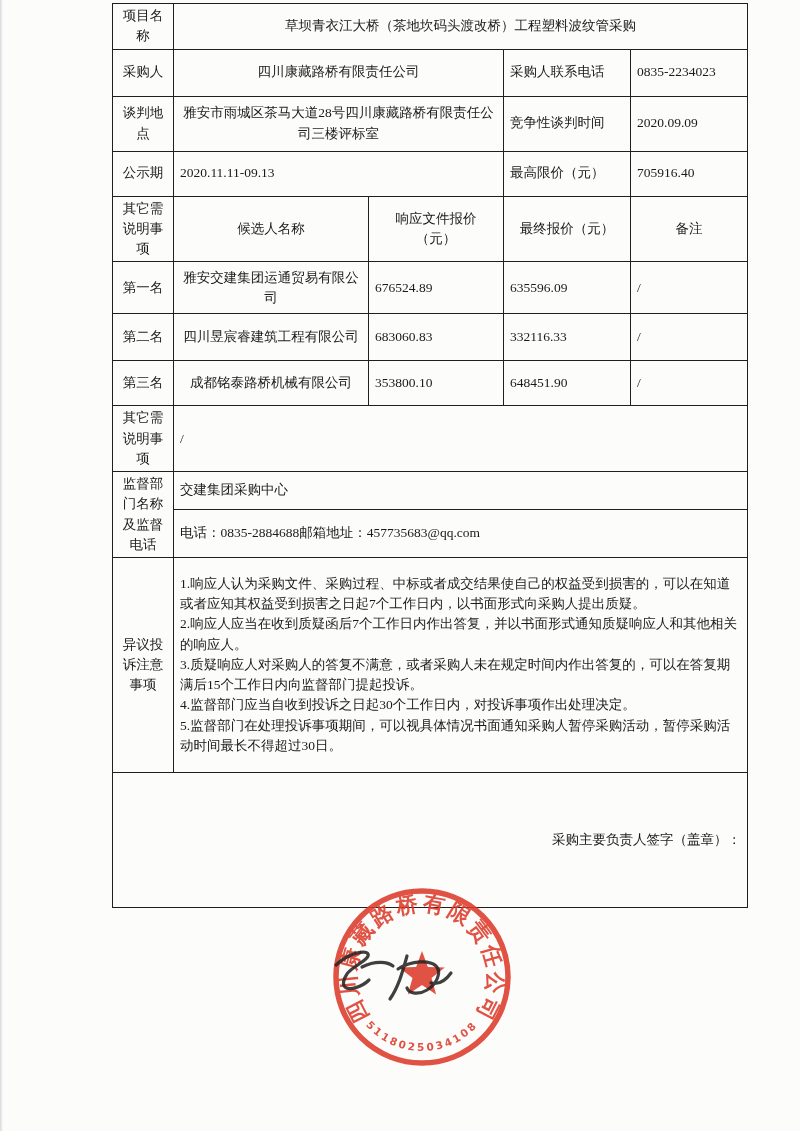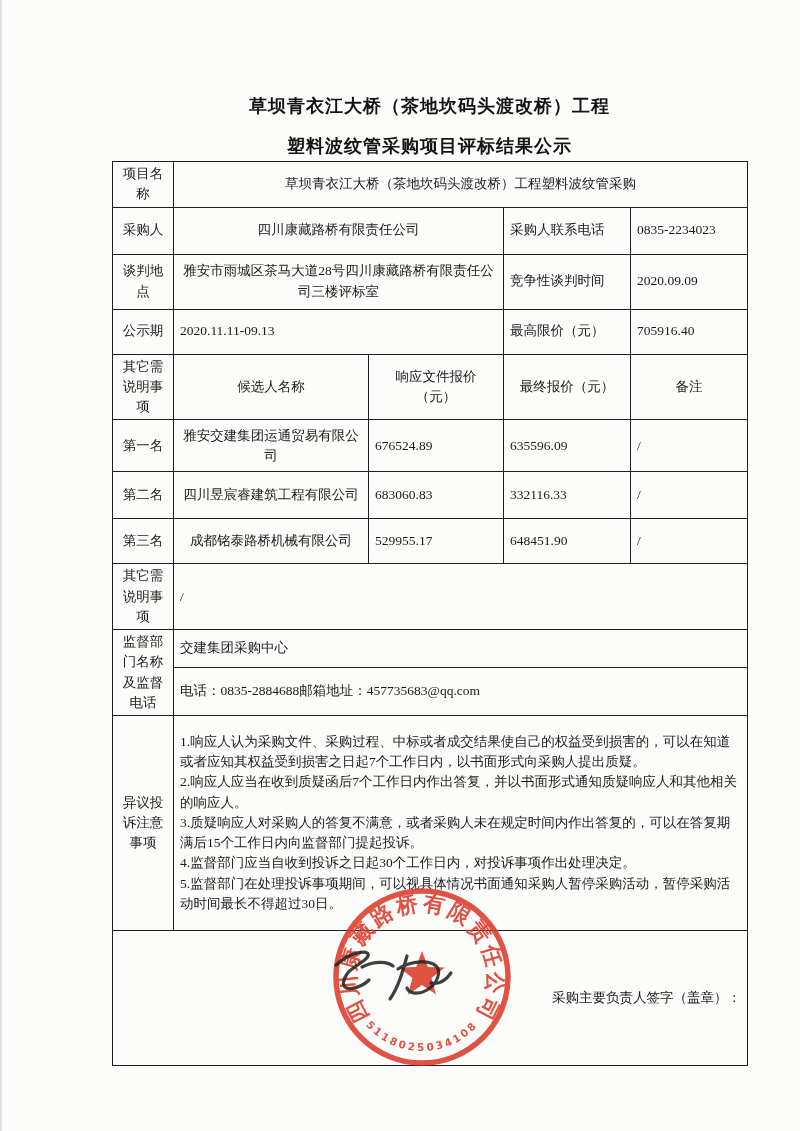--- a/index.html
+++ b/index.html
@@ -33,24 +33,20 @@
     pointer-events:none; }
   .seal-text { font-family:"DejaVu Sans", sans-serif; font-weight:bold; }
 </style>
 </head>
 <body>
 
 <div class="page">
   <div class="scan-edge-left"></div>
 
   <div class="content">
-    <div class="titles">
-      <div>草坝青衣江大桥（茶地坎码头渡改桥）工程</div>
-      <div class="title-line2">塑料波纹管采购项目评标结果公示</div>
-    </div>
 
     <table class="doc">
       <colgroup>
         <col style="width:61px">
           <col style="width:195px">
           <col style="width:135px">
         <col style="width:127px">
           <col style="width:117px">
       </colgroup>
 
@@ -102,21 +98,21 @@
         <td class="lbl">第二名</td>
         <td class="val-left">四川昱宸睿建筑工程有限公司</td>
         <td class="val-center">683060.83</td>
         <td class="val-center">332116.33</td>
         <td class="val-center">/</td>
       </tr>
 
       <tr style="height:45px">
         <td class="lbl">第三名</td>
         <td class="val-left">成都铭泰路桥机械有限公司</td>
-        <td class="val-center">529955.17</td>
+        <td class="val-center">353800.10</td>
         <td class="val-center">648451.90</td>
         <td class="val-center">/</td>
       </tr>
 
       <tr style="height:48px">
         <td class="lbl">其它需说明事项</td>
         <td class="val-center" colspan="4">/</td>
       </tr>
 
       <tr style="height:35px">

